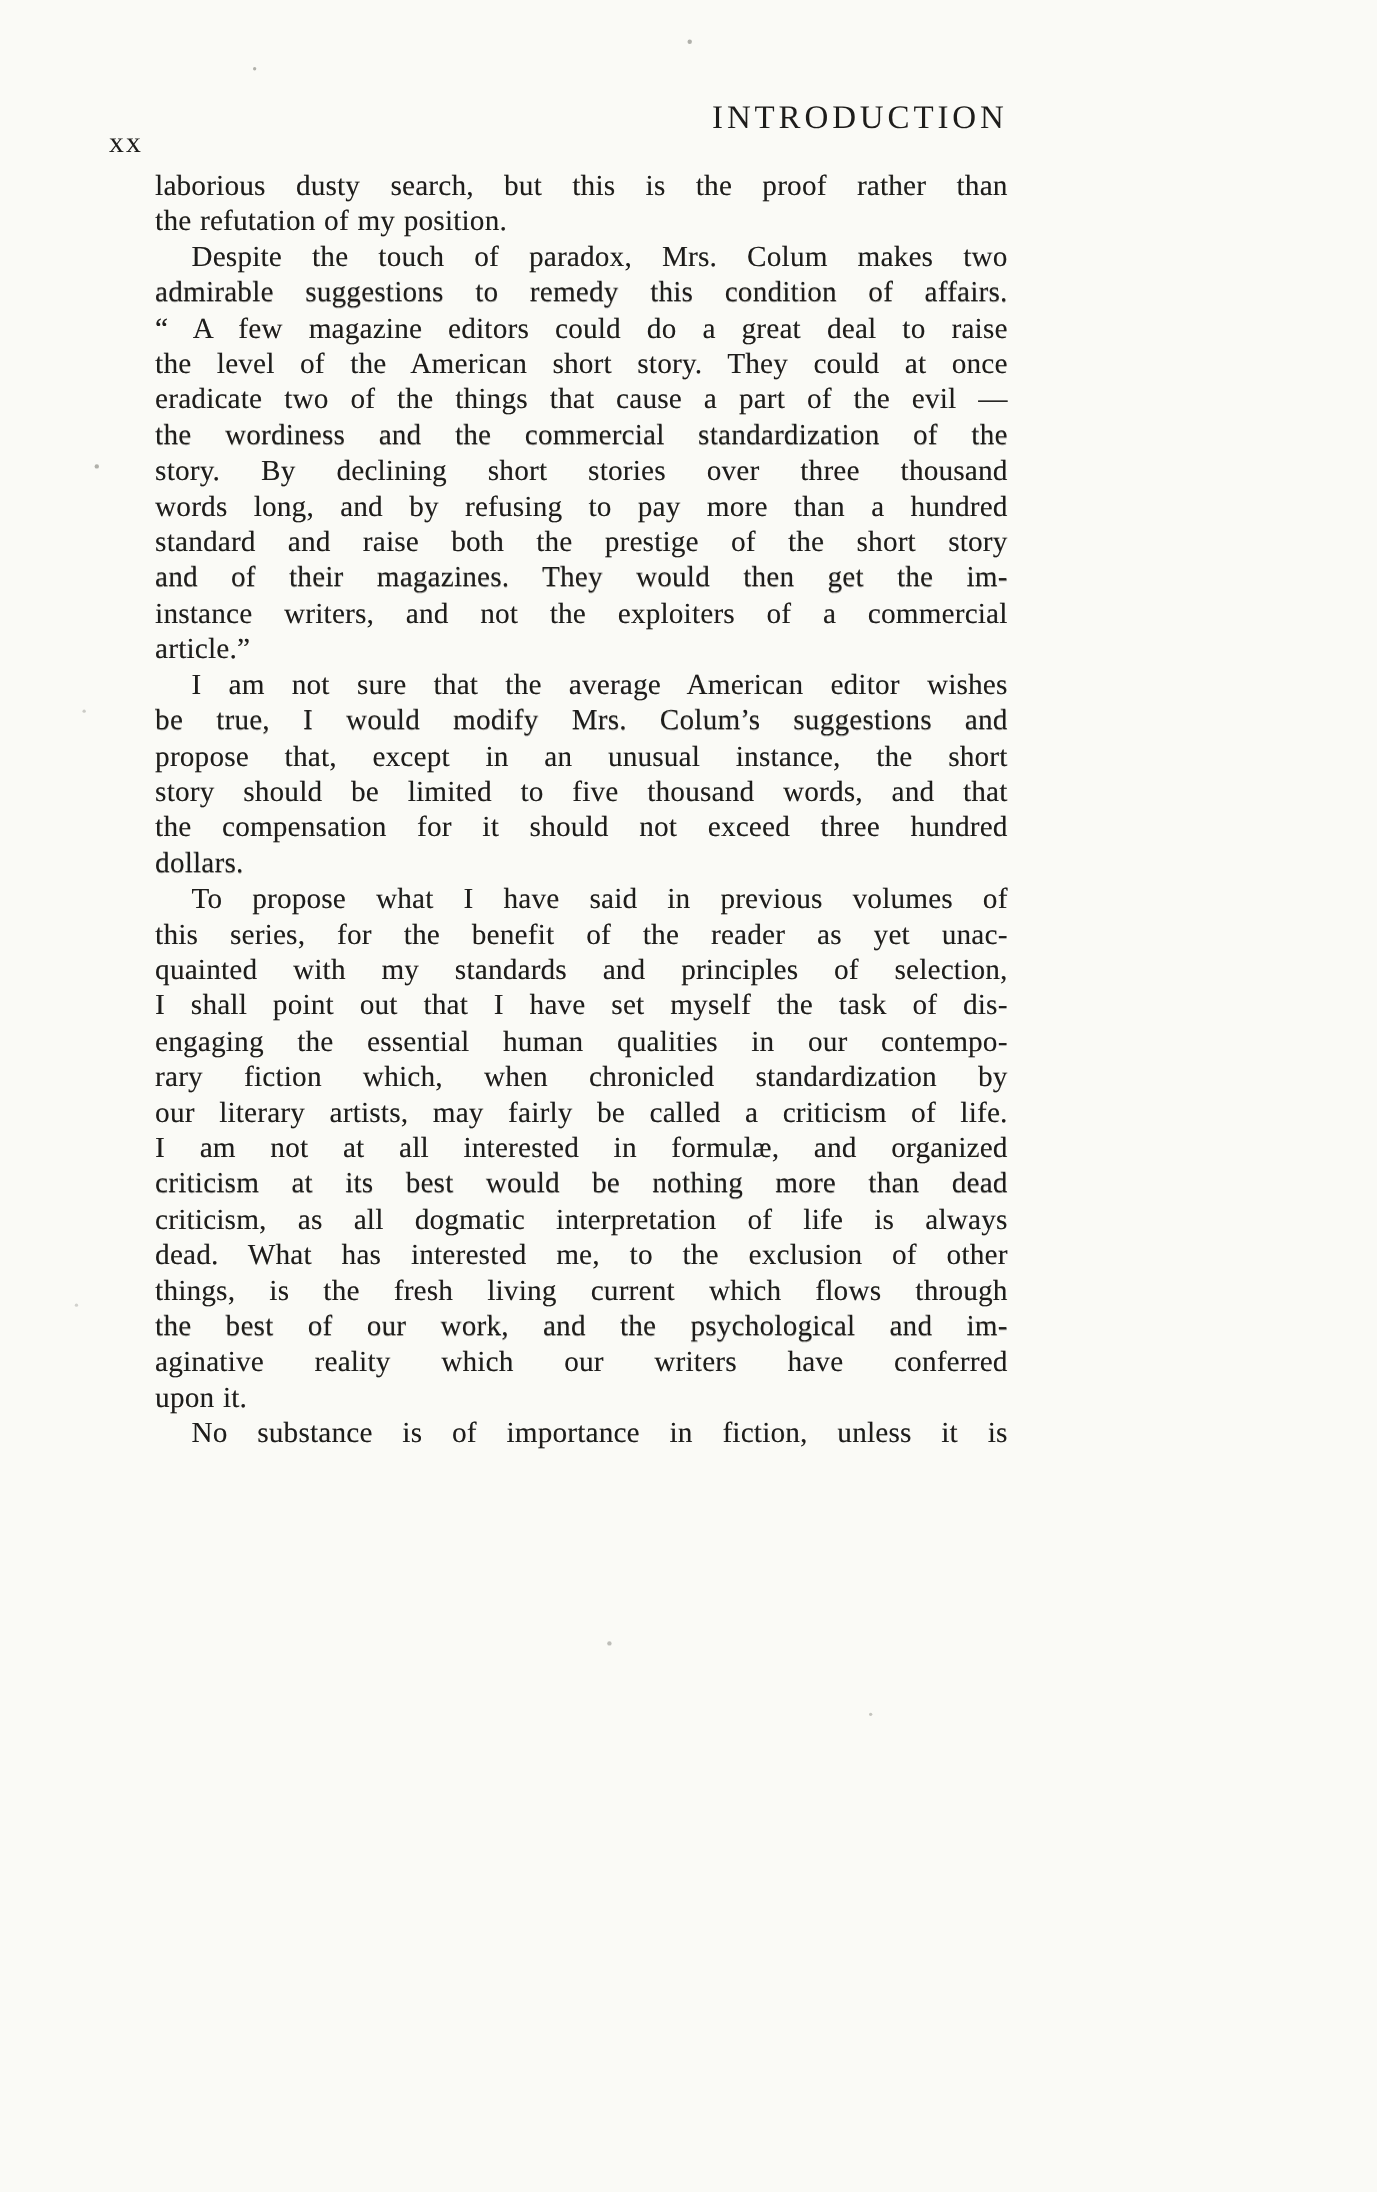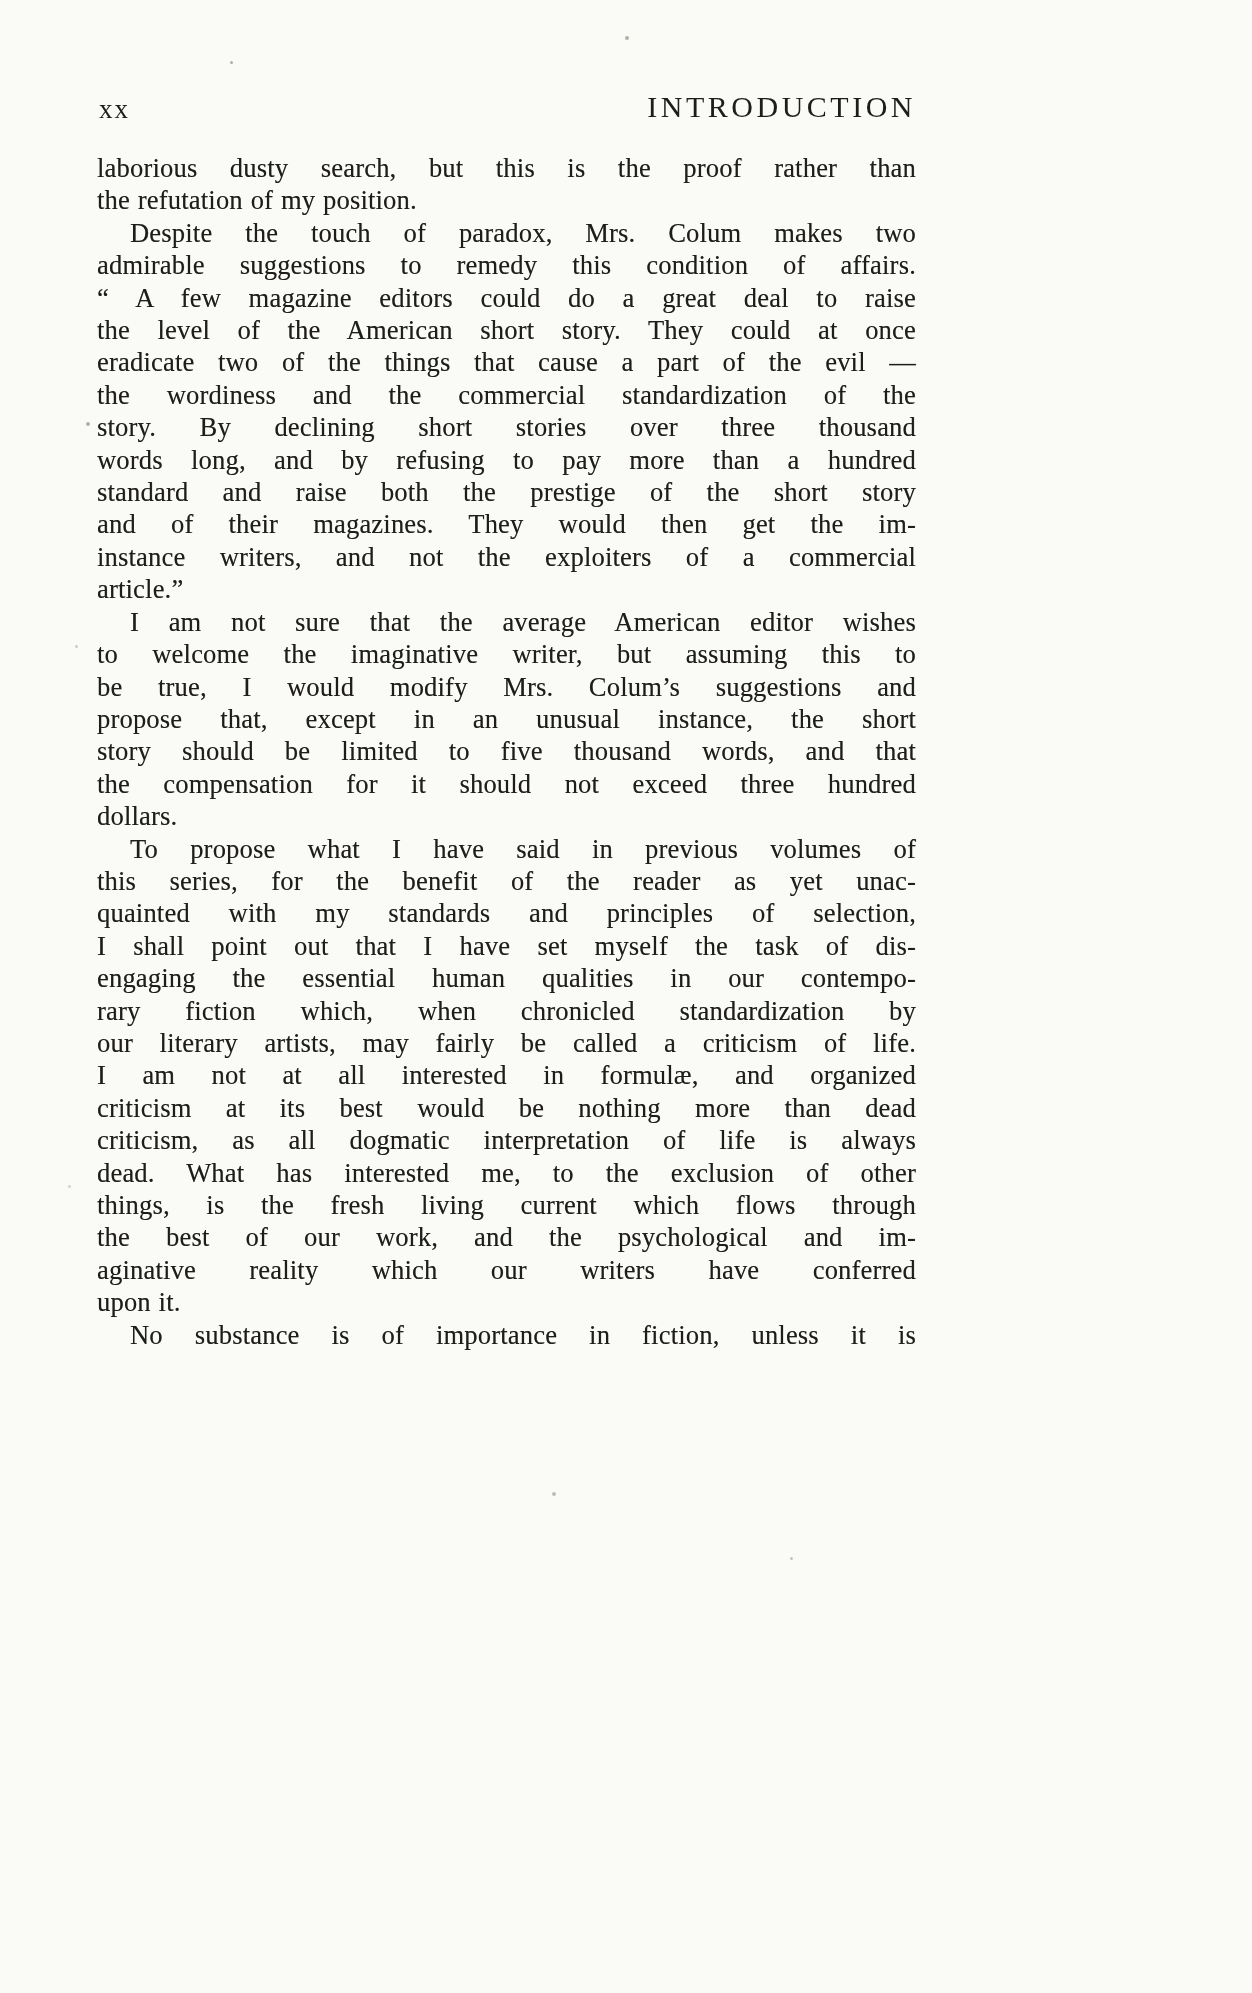--- a/index.html
+++ b/index.html
@@ -24,38 +24,39 @@
     width: 819px;
   }
   .header {
     position: relative;
     height: 44px;
     margin-bottom: 20px;
   }
   .folio {
     position: absolute;
     left: 2px;
-    top: 6px;
+    top: 26px;
     font-size: 27px;
     letter-spacing: 2px;
   }
   .title {
     text-align: right;
     font-size: 30px;
     letter-spacing: 3.5px;
     padding-top: 2px;
   }
   .body .line {
     font-size: 26.5px;
     line-height: 32.4px;
     text-align: justify;
     text-align-last: justify;
     letter-spacing: 0.2px;
     word-spacing: 1px;
     text-shadow: 0.2px 0.2px 0.4px rgba(30,29,27,0.45);
+    margin-left: 44px;
   }
   .body .line.last {
     text-align-last: left;
   }
   .para.indent .line.first {
     text-indent: 33px;
   }
   
   .speck {
     position: absolute;
@@ -104,21 +105,20 @@
           <div class="line">the wordiness and the commercial standardization of the</div>
           <div class="line">story. By declining short stories over three thousand</div>
           <div class="line">words long, and by refusing to pay more than a hundred</div>
           <div class="line">standard and raise both the prestige of the short story</div>
           <div class="line">and of their magazines. They would then get the im-</div>
           <div class="line">instance writers, and not the exploiters of a commercial</div>
           <div class="line last">article.”</div>
         </div>
         <div class="para indent">
           <div class="line first">I am not sure that the average American editor wishes</div>
-          <div class="line">to welcome the imaginative writer, but assuming this to</div>
           <div class="line">be true, I would modify Mrs. Colum’s suggestions and</div>
           <div class="line">propose that, except in an unusual instance, the short</div>
           <div class="line">story should be limited to five thousand words, and that</div>
           <div class="line">the compensation for it should not exceed three hundred</div>
           <div class="line last">dollars.</div>
         </div>
         <div class="para indent">
           <div class="line first">To propose what I have said in previous volumes of</div>
           <div class="line">this series, for the benefit of the reader as yet unac-</div>
           <div class="line">quainted with my standards and principles of selection,</div>

